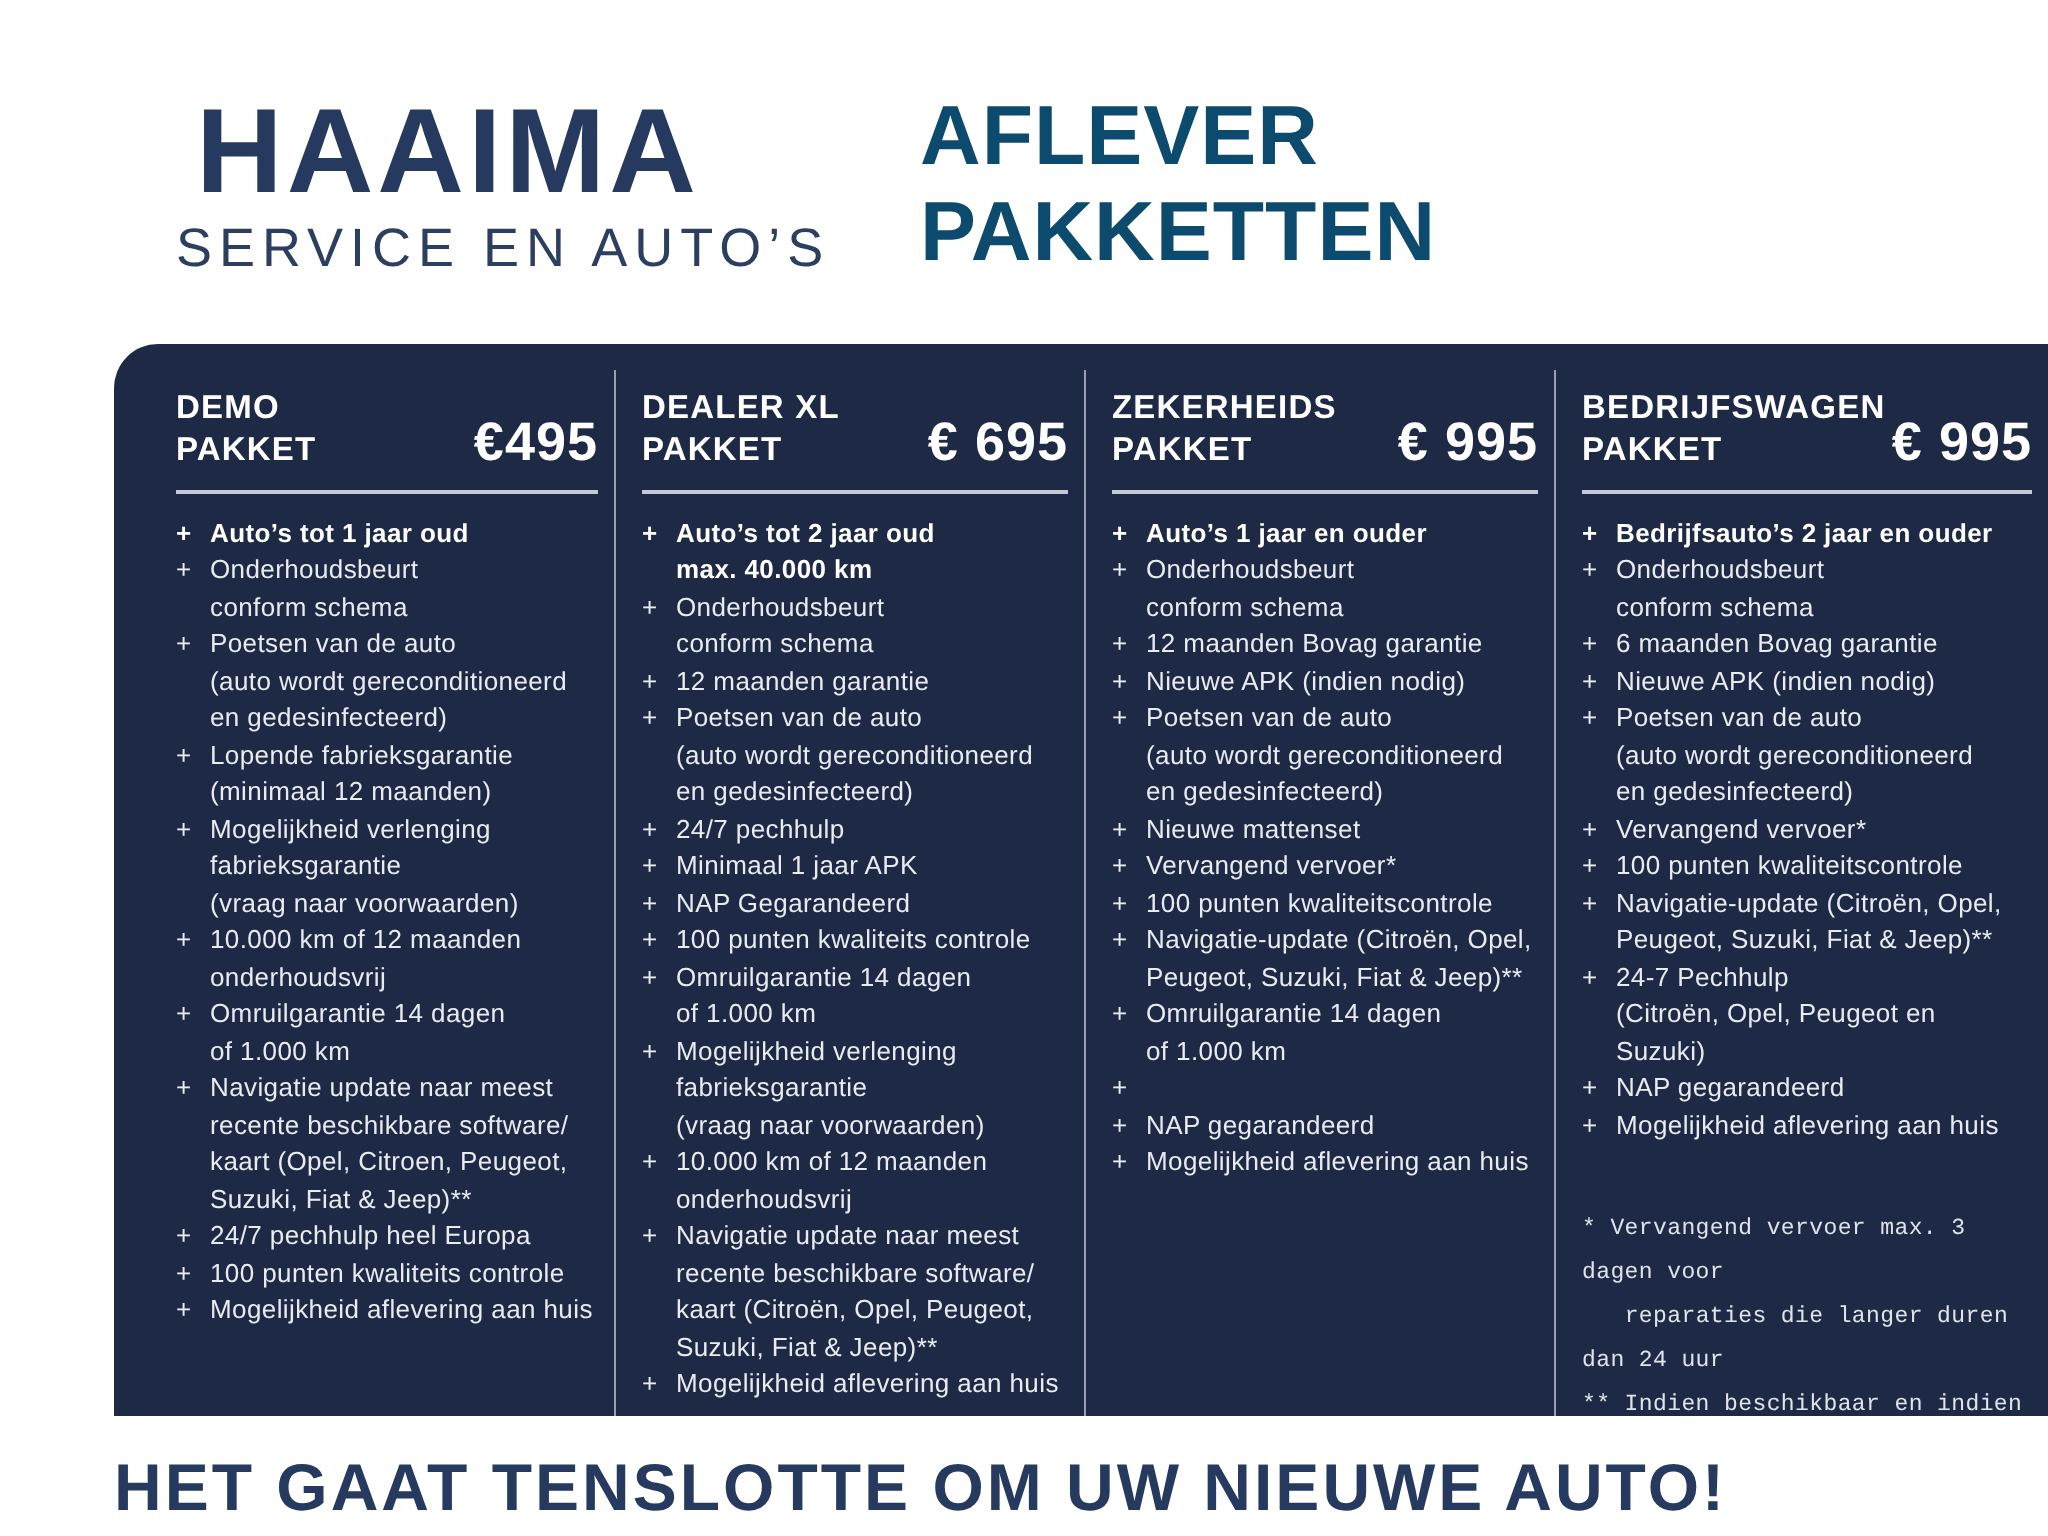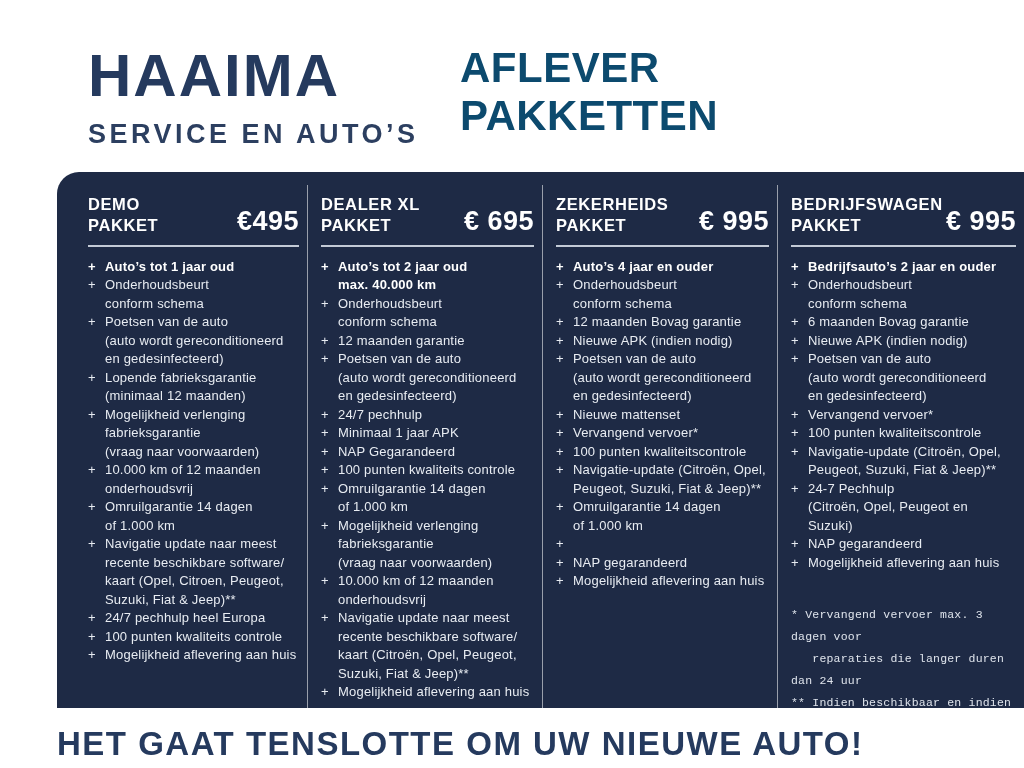--- a/index.html
+++ b/index.html
@@ -8,25 +8,25 @@
     position:relative;
     background:#ffffff;
     font-family:"Liberation Sans", sans-serif;
     overflow:hidden;
     width:1024px; height:768px;
   }
   
   .brand { position:absolute; left:88px; top:46px; color:#253a5e; }
   .brand-name {
     font-size:60px; font-weight:800; line-height:1;
-    letter-spacing:2px; color:#253a5e;
+    letter-spacing:2px; color:#253a5e;margin-left:10px;
   }
   .brand-tagline {
-    font-size:27px; font-weight:700; letter-spacing:3.5px;
-    margin-top:13px; color:#2c3f60;
+    font-size:27px; font-weight:400; letter-spacing:3.5px;
+    margin-top:3px; color:#2c3f60;
   }
   .page-title {
     position:absolute; left:460px; top:44px;
     font-size:42px; font-weight:800; line-height:1.15;
     letter-spacing:.5px; color:#0c4a6e; white-space:pre-line;
   }
   
   .panel {
     position:absolute; left:57px; top:172px;
     width:1014px; height:536px;
@@ -225,21 +225,21 @@
   <div class="col">
     <div class="pkg-head">
       <div class="pkg-name">ZEKERHEIDS
 PAKKET</div>
       <div class="pkg-price">€ 995</div>
     </div>
     <div class="pkg-divider"></div>
     <div class="items">
         <div class="item bold">
           <span class="plus">+</span>
-          <span class="itext">Auto’s 4 jaar en ouder</span>
+          <span class="itext">Auto’s 1 jaar en ouder</span>
         </div>
         <div class="item">
           <span class="plus">+</span>
           <span class="itext">Onderhoudsbeurt
 conform schema</span>
         </div>
         <div class="item">
           <span class="plus">+</span>
           <span class="itext">12 maanden Bovag garantie</span>
         </div>

